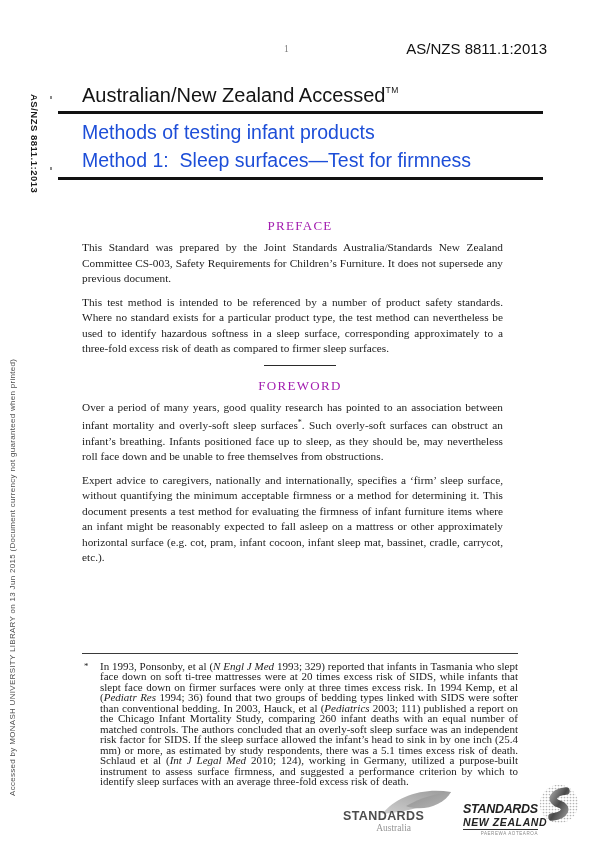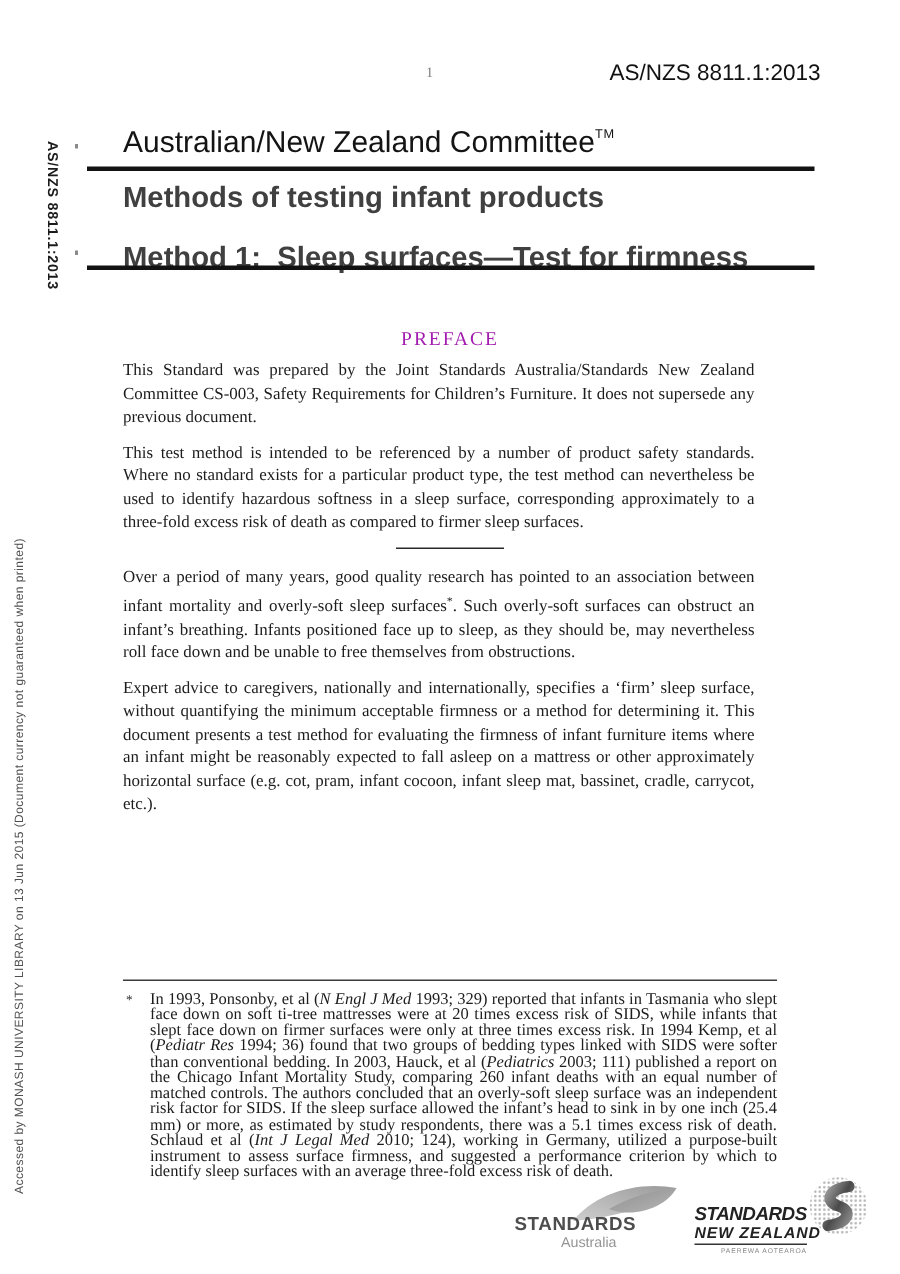--- a/index.html
+++ b/index.html
@@ -37,25 +37,25 @@
   .std-type {
     position:absolute; left:82px; top:84px;
     font-family:"Liberation Sans", sans-serif; font-size:20px; color:#141414;
   }
   .std-type sup { font-size:8.5px; vertical-align:9px; letter-spacing:0.5px; }
   .rule { position:absolute; left:58px; width:485px; height:3px; background:#121212; }
   .rule-top { top:111px; }
   .rule-bottom { top:177px; }
   .doc-title {
     position:absolute; left:82px;
-    font-family:"Liberation Sans", sans-serif; font-weight:bold;
-    font-size:19.5px; color:#404040; white-space:pre;
+    font-family:"Liberation Sans", sans-serif; font-weight:normal;
+    font-size:19.5px; color:#1d4ed8; white-space:pre;
   }
   .title-1 { top:121px; }
-  .title-2 { top:149px;margin-top:12px; }
+  .title-2 { top:149px; }
 
   
   .content { position:absolute; left:82px; top:218px; width:436px; }
   .section-heading {
     text-align:center; font-size:13px; letter-spacing:1.3px;
     margin:0 0 6px 0; font-weight:normal; color:#a21caf;
   }
   .body-p {
     margin:0 15px 8px 0; text-align:justify;
     font-size:11.3px; line-height:15.5px; color:#1c1c1c;
@@ -82,21 +82,21 @@
   
   .sa-logo { position:absolute; left:340px; top:786px; width:116px; height:54px; }
   .sa-swoosh { position:absolute; left:40px; top:1px; }
   .sa-line1 {
     position:absolute; left:3px; top:23px;
     font-family:"Liberation Sans", sans-serif; font-weight:bold;
     font-size:12.5px; letter-spacing:0.4px; color:#4d4d4d;
   }
   .sa-line2 {
     position:absolute; left:0; top:37px; width:71px; text-align:right;
-    font-family:Liberation Sans, sans-serif; font-size:9.5px; color:#949494;
+    font-family:Liberation Serif, serif; font-size:9.5px; color:#949494;
   }
   .nz-logo { position:absolute; left:463px; top:784px; width:116px; height:58px; }
   .nz-text { position:absolute; left:0; top:18px; width:75px; }
   .nz-line1 {
     font-family:"Liberation Sans", sans-serif; font-weight:bold; font-style:italic;
     font-size:12.5px; color:#222; letter-spacing:-0.3px; white-space:nowrap;
   }
   .nz-line2 {
     font-family:"Liberation Sans", sans-serif; font-weight:bold; font-style:italic;
     font-size:10.5px; color:#222; letter-spacing:0.6px; white-space:nowrap;
@@ -113,31 +113,32 @@
 
 <div class="page">
 
   <div class="spine-code">AS/NZS 8811.1:2013</div>
   <div class="access-note">Accessed by MONASH UNIVERSITY LIBRARY on 13 Jun 2015 (Document currency not guaranteed when printed)</div>
   <div class="print-mark mark-a"></div>
   <div class="print-mark mark-b"></div>
 
   <div class="header-code">AS/NZS 8811.1:2013</div>
   <div class="page-num">1</div>
-  <div class="std-type"><span>Australian/New Zealand Committee</span><sup>TM</sup></div>
+  <div class="std-type"><span>Australian/New Zealand Accessed</span><sup>TM</sup></div>
   <div class="rule rule-top"></div>
   <div class="doc-title title-1">Methods of testing infant products</div>
   <div class="doc-title title-2">Method 1:  Sleep surfaces—Test for firmness</div>
   <div class="rule rule-bottom"></div>
 
   <div class="content">
     <h2 class="section-heading">PREFACE</h2>
     <p class="body-p">This Standard was prepared by the Joint Standards Australia/Standards New Zealand Committee CS-003, Safety Requirements for Children’s Furniture. It does not supersede any previous document.</p>
     <p class="body-p">This test method is intended to be referenced by a number of product safety standards. Where no standard exists for a particular product type, the test method can nevertheless be used to identify hazardous softness in a sleep surface, corresponding approximately to a three-fold excess risk of death as compared to firmer sleep surfaces.</p>
     <hr class="mini-divider">
+    <h2 class="section-heading spacer-heading">FOREWORD</h2>
     <p class="body-p"><span>Over a period of many years, good quality research has pointed to an association between infant mortality and overly-soft sleep surfaces</span><sup class="fn-ref">*</sup><span>. Such overly-soft surfaces can obstruct an infant’s breathing. Infants positioned face up to sleep, as they should be, may nevertheless roll face down and be unable to free themselves from obstructions.</span></p>
     <p class="body-p">Expert advice to caregivers, nationally and internationally, specifies a ‘firm’ sleep surface, without quantifying the minimum acceptable firmness or a method for determining it. This document presents a test method for evaluating the firmness of infant furniture items where an infant might be reasonably expected to fall asleep on a mattress or other approximately horizontal surface (e.g. cot, pram, infant cocoon, infant sleep mat, bassinet, cradle, carrycot, etc.).</p>
   </div>
 
   <div class="footnote-rule"></div>
   <div class="footnote">
     <span class="fn-marker">*</span>
     <div class="fn-text"><span>In 1993, Ponsonby, et al (</span><em>N Engl J Med</em><span> 1993; 329) reported that infants in Tasmania who slept face down on soft ti-tree mattresses were at 20 times excess risk of SIDS, while infants that slept face down on firmer surfaces were only at three times excess risk. In 1994 Kemp, et al (</span><em>Pediatr Res</em><span> 1994; 36) found that two groups of bedding types linked with SIDS were softer than conventional bedding. In 2003, Hauck, et al (</span><em>Pediatrics</em><span> 2003; 111) published a report on the Chicago Infant Mortality Study, comparing 260 infant deaths with an equal number of matched controls. The authors concluded that an overly-soft sleep surface was an independent risk factor for SIDS. If the sleep surface allowed the infant’s head to sink in by one inch (25.4 mm) or more, as estimated by study respondents, there was a 5.1 times excess risk of death. Schlaud et al (</span><em>Int J Legal Med</em><span> 2010; 124), working in Germany, utilized a purpose-built instrument to assess surface firmness, and suggested a performance criterion by which to identify sleep surfaces with an average three-fold excess risk of death.</span></div>
   </div>
 

